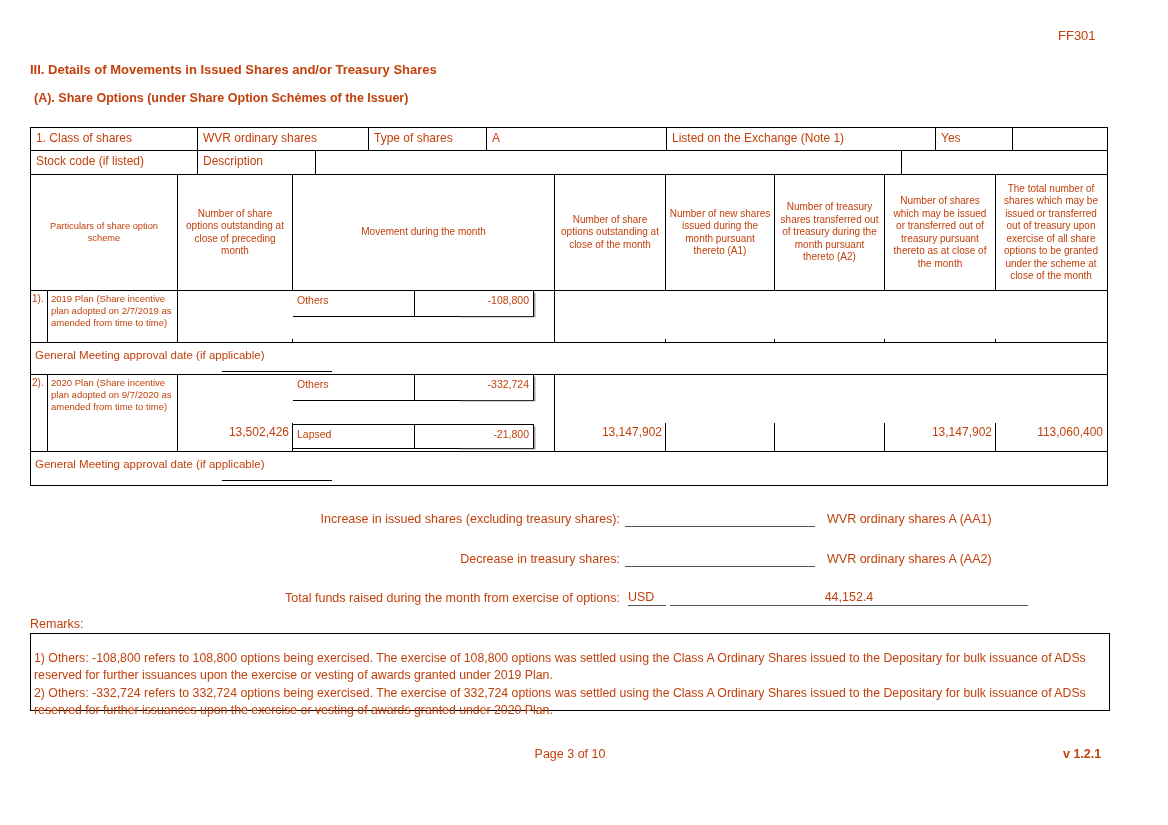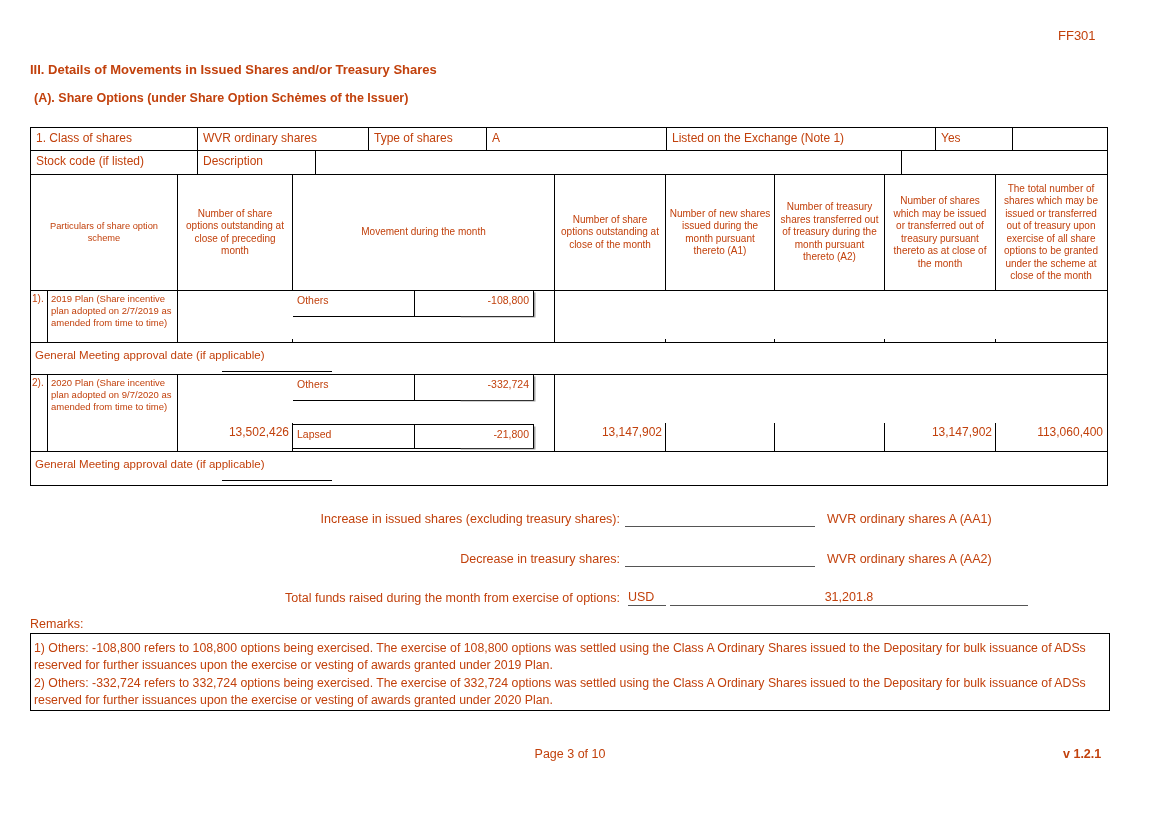--- a/index.html
+++ b/index.html
@@ -42,21 +42,21 @@
 
   .sumrow { position: absolute; left: 30px; width: 1080px; display: flex; align-items: center; font-size: 12.5px; }
   .sum-label { width: 590px; text-align: right; white-space: nowrap; }
   .sum-line { width: 190px; margin-left: 5px; border-bottom: 1.5px solid #555; height: 17px; }
   .sum-class { margin-left: 12px; white-space: nowrap; }
   .sum-currency { margin-left: 8px; width: 38px; border-bottom: 1.5px solid #555; padding-bottom: 1px; }
   .sum-amount { width: 358px; margin-left: 4px; border-bottom: 1.5px solid #555; text-align: center; padding-bottom: 1px; }
 
   .remarks-label { left: 30px; top: 617px; font-size: 12.5px; }
   .remarks-box { left: 30px; top: 633px; width: 1080px; height: 78px; border: 1.5px solid #000;
-                 font-size: 12.3px; line-height: 1.42; padding: 6px 3px; }
+                 font-size: 12.3px; line-height: 1.42; padding: 16px 3px; }
   .footer-page { left: 30px; top: 747px; width: 1080px; text-align: center; font-size: 12.5px; }
   .footer-version { left: 1063px; top: 747px; font-size: 12.5px; font-weight: bold; }
 </style>
 </head>
 <body>
 
 <div class="sheet">
 
   <div class="abs form-code">FF301</div>
   <div class="abs h2">(A). Share Options (under Share Option Schėmes of the Issuer)</div>
@@ -150,21 +150,21 @@
 
   <div class="sumrow" style="top:550px">
     <div class="sum-label">Decrease in treasury shares:</div>
     <div class="sum-line"></div>
     <div class="sum-class">WVR ordinary shares A (AA2)</div>
   </div>
 
   <div class="sumrow" style="top:590px">
     <div class="sum-label">Total funds raised during the month from exercise of options:</div>
     <div class="sum-currency">USD</div>
-    <div class="sum-amount">31,201.8</div>
+    <div class="sum-amount">44,152.4</div>
   </div>
 
   <div class="abs remarks-label">Remarks:</div>
   <div class="abs remarks-box">
     <div>1) Others: -108,800 refers to 108,800 options being exercised. The exercise of 108,800 options was settled using the Class A Ordinary Shares issued to the Depositary for bulk issuance of ADSs</div>
     <div>reserved for further issuances upon the exercise or vesting of awards granted under 2019 Plan.</div>
     <div>2) Others: -332,724 refers to 332,724 options being exercised. The exercise of 332,724 options was settled using the Class A Ordinary Shares issued to the Depositary for bulk issuance of ADSs</div>
     <div>reserved for further issuances upon the exercise or vesting of awards granted under 2020 Plan.</div>
   </div>
 

